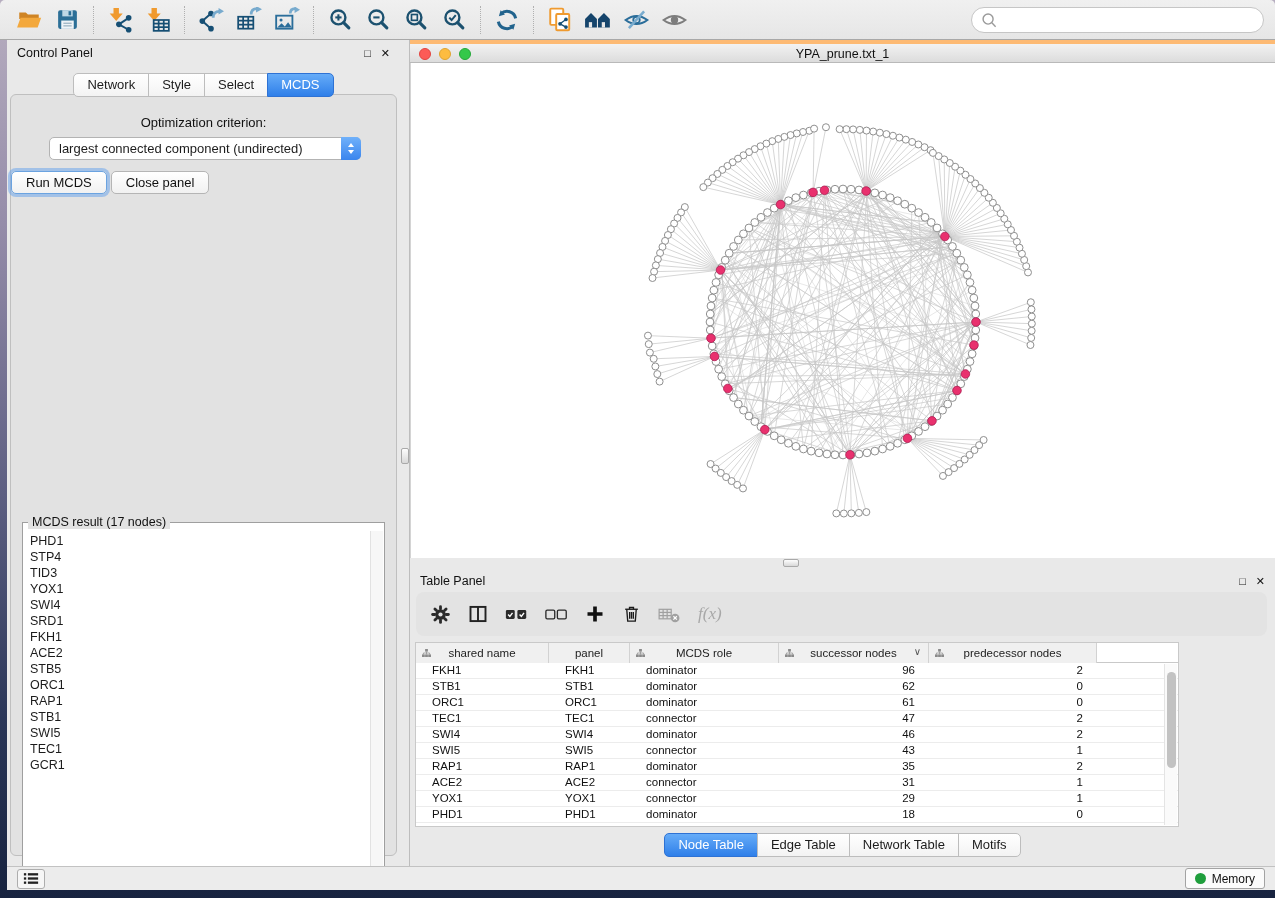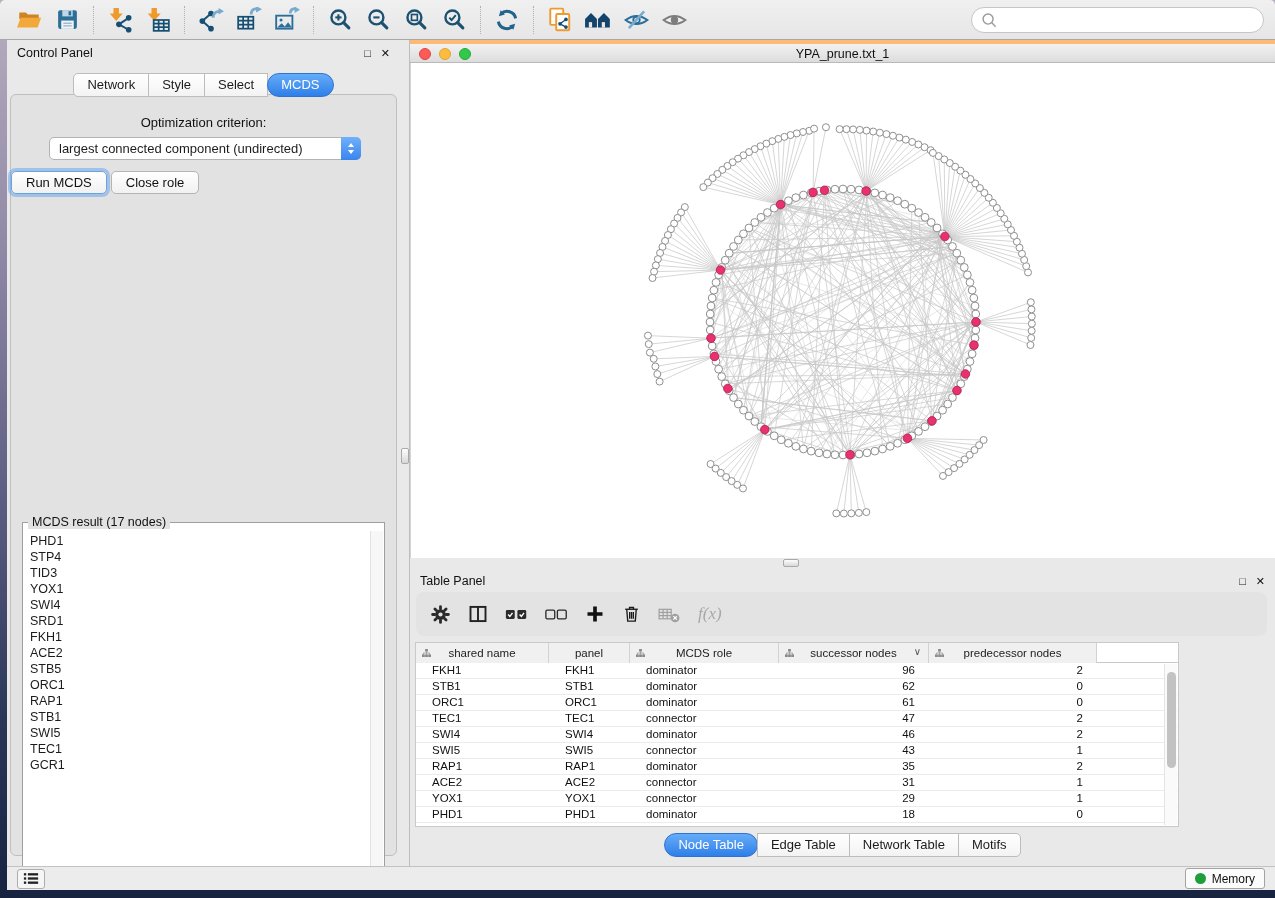--- a/index.html
+++ b/index.html
@@ -25,21 +25,21 @@
   
   #control-panel { left:7px; top:40px; width:393px; height:826px; background:#e9e9e9; }
   .panel-head { height:26px; display:flex; align-items:center; padding:0 10px; font-size:12.5px; color:#111; }
   .panel-head .spacer { flex:1; }
   .win-ico { font-size:11px; color:#111; margin-left:10px; line-height:1; cursor:default; }
   .seg { display:inline-flex; }
   .seg .tab { font-size:13px; padding:3px 13px 4px; background:linear-gradient(#ffffff,#f3f3f3);
     border:1px solid #bdbdbd; margin-left:-1px; color:#1c1c1c; white-space:nowrap; }
   .seg .tab:first-child { border-radius:5px 0 0 5px; margin-left:0; }
   .seg .tab:last-child { border-radius:0 5px 5px 0; }
-  .seg .tab.sel { background:linear-gradient(#66acf8,#2f7fe9); border-color:#2e72d4; color:#fff;border-radius:12px; }
+  .seg .tab.sel { background:linear-gradient(#66acf8,#2f7fe9); border-color:#2e72d4; color:#fff; }
   #cp-tabs-row { position:absolute; left:0; top:33px; width:100%; text-align:center; z-index:3; }
   #cp-inner { position:absolute; left:3px; top:54px; width:387px; height:762px;
     background:#e2e2e2; border:1px solid #bfbfbf; border-radius:6px; }
   #criterion-label { position:absolute; top:20px; width:100%; text-align:center; font-size:13px; color:#111;}
   #criterion-select { position:absolute; left:38px; top:42px; width:312px; height:23px; background:#fff;
     border:1px solid #b3b3b3; border-radius:5px; display:flex; align-items:center; font-size:13px; }
   #criterion-select .val { flex:1; padding-left:9px; white-space:nowrap; overflow:hidden; }
   #criterion-select .step { width:20px; height:23px; margin:-1px -1px 0 0; border-radius:0 5px 5px 0;
     background:linear-gradient(#70b1fa,#3a85ee); display:flex; flex-direction:column; align-items:center; justify-content:center; gap:3px;}
   .tri-up { width:0;height:0;border-left:3.5px solid transparent;border-right:3.5px solid transparent;border-bottom:4.5px solid #fff;}
@@ -288,21 +288,21 @@
     <div id="criterion-select">
       <span class="val">largest connected component (undirected)</span>
       <span class="step">
           <span class="tri-up"></span>
           <span class="tri-dn"></span>
         </span>
     </div>
     <div id="criterion-label">Optimization criterion:</div>
     <div id="cp-buttons">
       <button class="btn focus">Run MCDS</button>
-      <button class="btn">Close role</button>
+      <button class="btn">Close panel</button>
     </div>
     <div id="mcds-groupbox">
       <span id="mcds-legend">MCDS result (17 nodes)</span>
       <ul id="mcds-list">
           <li>PHD1</li>
           <li>STP4</li>
           <li>TID3</li>
           <li>YOX1</li>
           <li>SWI4</li>
           <li>SRD1</li>

